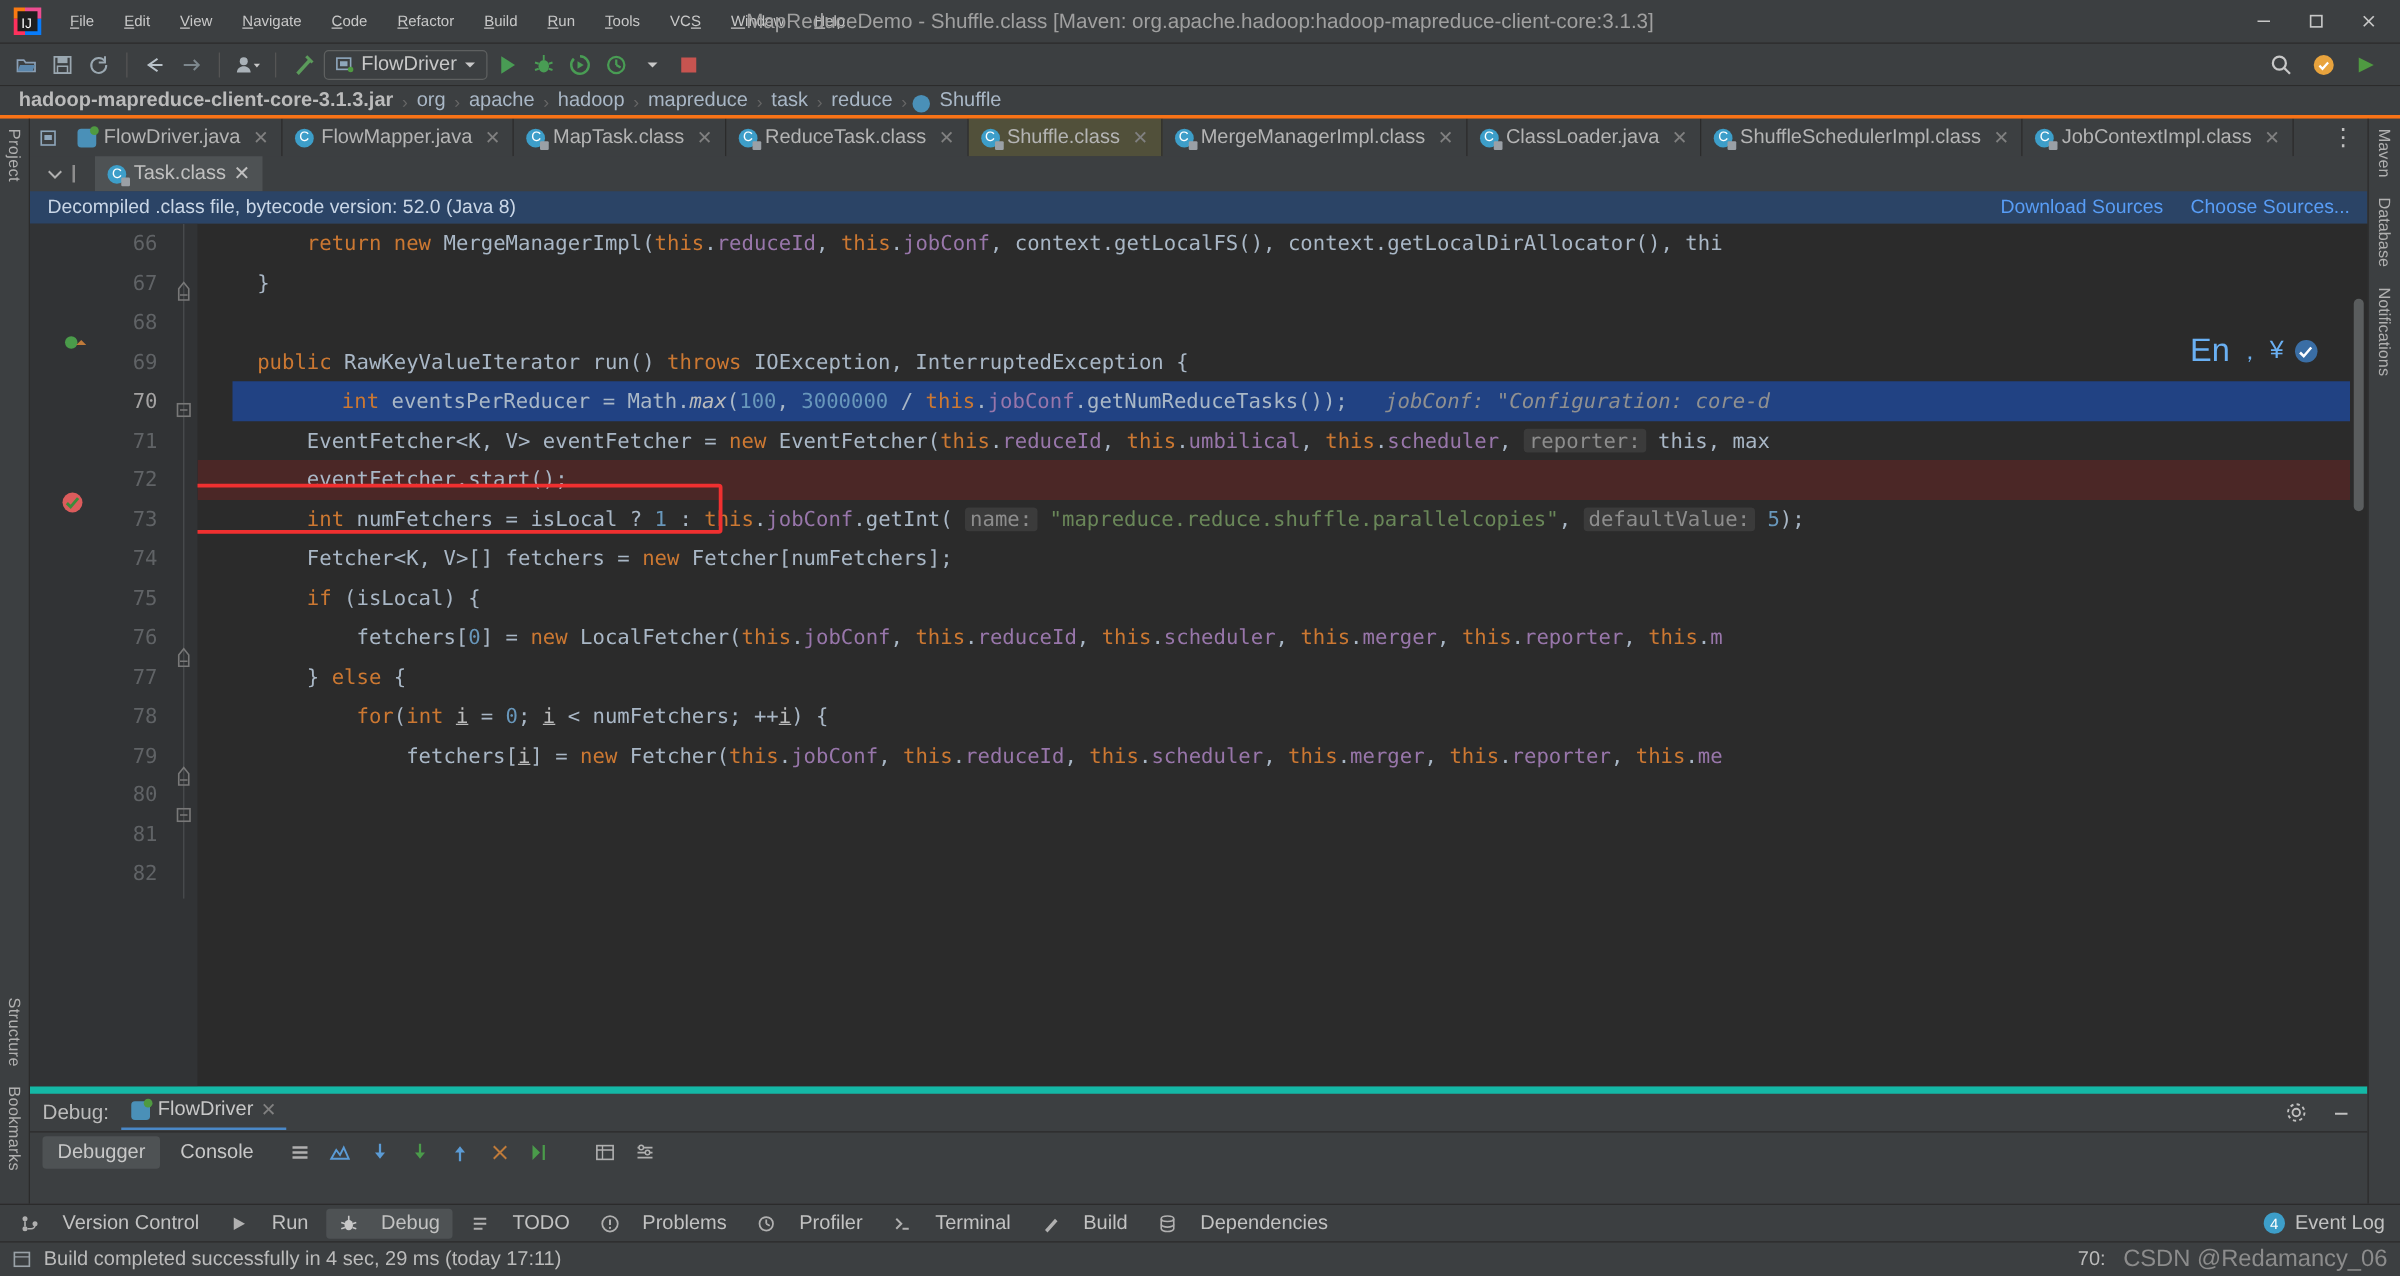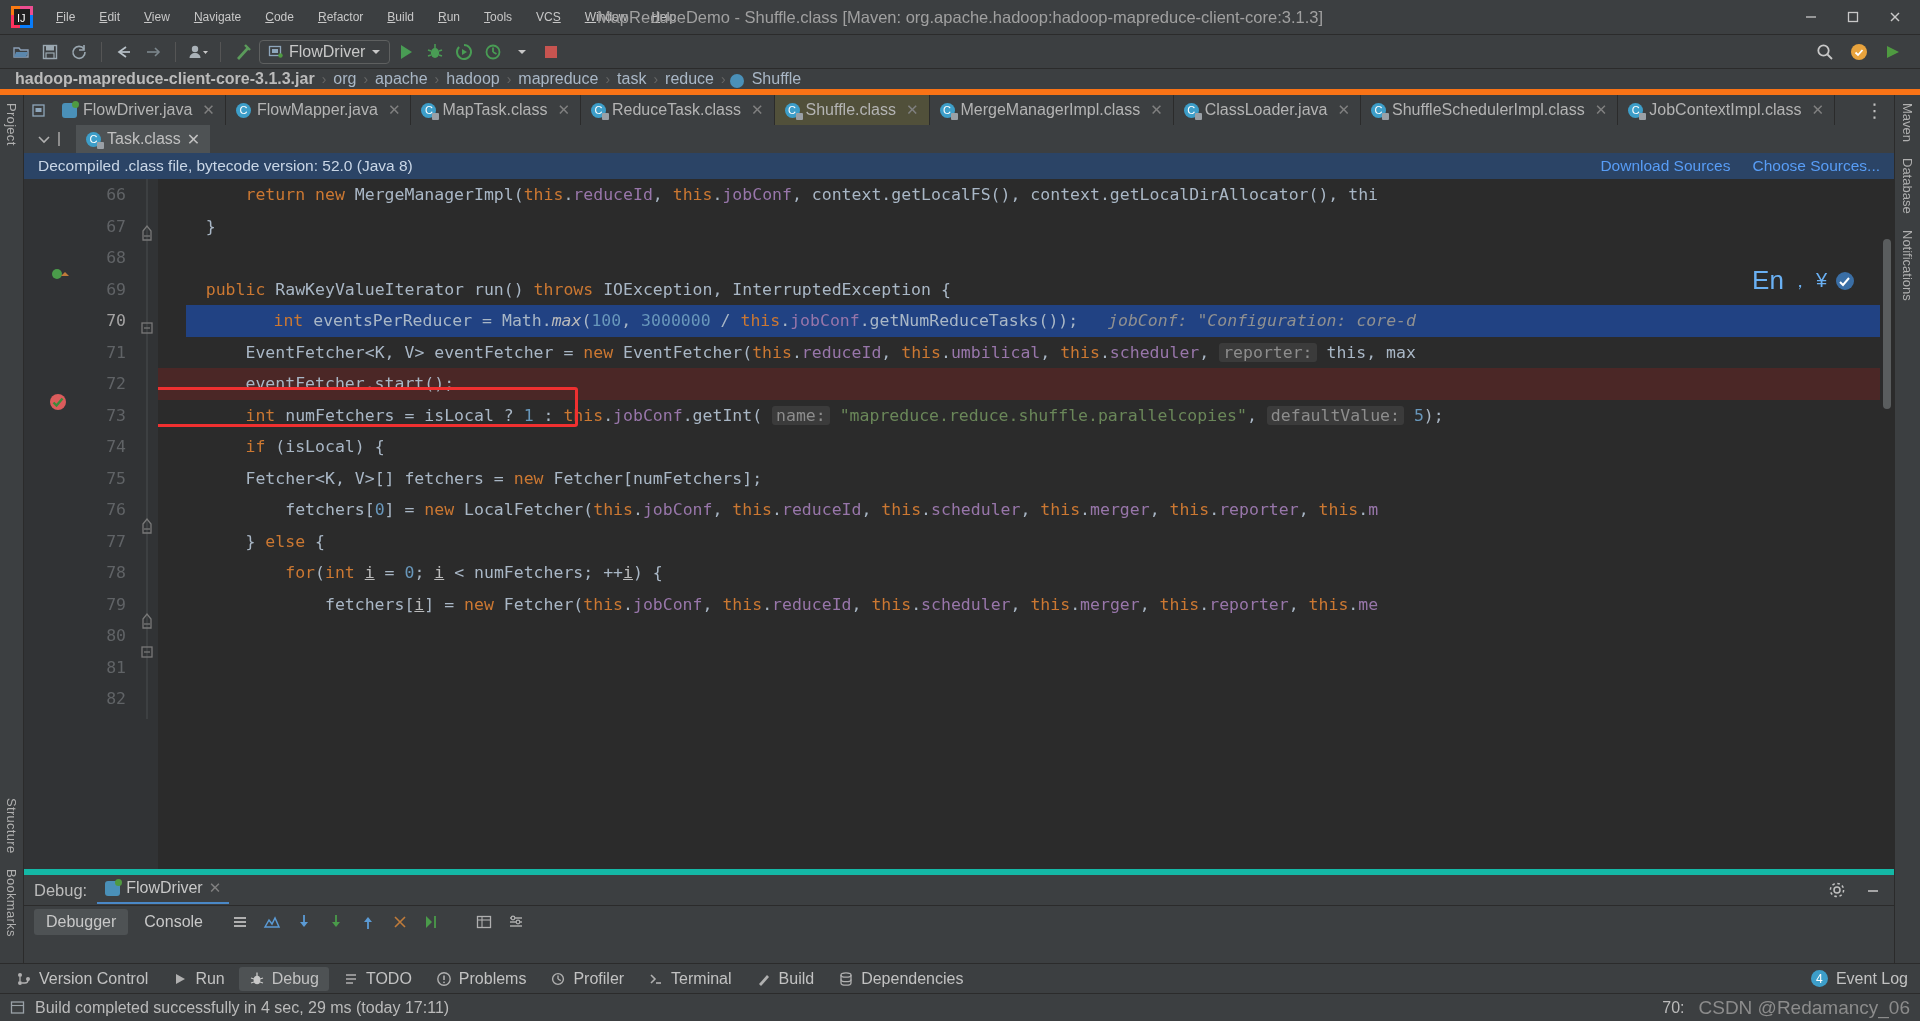--- a/index.html
+++ b/index.html
@@ -32,21 +32,21 @@
   .tb-sep { width:1px; height:20px; background:#555; margin:0 6px; }
   .runcfg { display:flex; align-items:center; gap:6px; height:24px; padding:0 8px;
             border:1px solid #5e6060; border-radius:4px; background:#3c3f41; }
   .runcfg .lbl { font-size:16px; color:#c8c8c8; }
   .tri-right { width:0;height:0;border-left:11px solid #499c54;border-top:7px solid transparent;
                border-bottom:7px solid transparent; }
   .stop-sq { width:12px;height:12px;background:#c75450; }
 
   
   .crumbbar { height:26px; background:#3c3f41; display:flex; align-items:center;
-              padding-left:12px; gap:0px; flex:0 0 26px; border-bottom:6px solid #f97316;}
+              padding-left:12px; gap:0px; flex:0 0 26px; border-bottom:3px solid #f97316;}
   .crumb { font-size:16px; color:#a9b7c6; padding:0 3px; white-space:nowrap;}
   .crumb.first { font-weight:bold; color:#bbbbbb;}
   .crumb-sep { color:#666; padding:0 4px; font-size:14px;}
   .crumb-ico { width:14px;height:14px;border-radius:50%;background:#4a90b8;display:inline-block;
                margin-right:5px; position:relative; top:2px;}
 
   
   .main { flex:1 1 auto; display:flex; min-height:0; }
 
   
@@ -143,21 +143,21 @@
   .dbg-sub { height:32px; display:flex; align-items:center; gap:4px; padding:0 10px;
              border-top:1px solid #2b2b2b;}
   .sub-tab { font-size:16px; color:#c8c8c8; padding:4px 12px; border-radius:3px;}
   .sub-tab.active { background:#4e5254; }
   .dbg-icons { display:flex; align-items:center; gap:10px; margin-left:10px;}
   .di { width:22px;height:22px; display:flex;align-items:center;justify-content:center;}
 
   
   .bottombar { height:30px; background:#3c3f41; border-top:1px solid #2b2b2b; display:flex;
                align-items:center; gap:4px; padding:0 6px; flex:0 0 30px;}
-  .bb-item { display:flex; align-items:center; gap:7px; font-size:16px; color:#c2c2c2;
+  .bb-item { display:flex; align-items:center; gap:18px; font-size:16px; color:#c2c2c2;
              padding:3px 10px; border-radius:3px; white-space:nowrap;}
   .bb-item.active { background:#4e5254; }
   .bb-right { margin-left:auto; display:flex; align-items:center; gap:8px; padding-right:6px;}
   .badge-n { width:17px;height:17px;border-radius:50%;background:#3d9ec9;color:#fff;
              font-size:12px; display:flex;align-items:center;justify-content:center;}
 
   
   .statusbar { height:28px; background:#3c3f41; border-top:1px solid #2b2b2b; display:flex;
                align-items:center; gap:10px; padding:0 10px; flex:0 0 28px; font-size:16px;
                color:#bbbbbb;}
@@ -504,22 +504,22 @@
 
         <div class="code">
           <div class="line"><span class="pln">        </span><span class="kw">return</span><span class="pln"> </span><span class="kw">new</span><span class="pln"> MergeManagerImpl(</span><span class="kw">this</span><span class="pln">.</span><span class="fld">reduceId</span><span class="pln">, </span><span class="kw">this</span><span class="pln">.</span><span class="fld">jobConf</span><span class="pln">, context.getLocalFS(), context.getLocalDirAllocator(), thi</span></div>
           <div class="line"><span class="pln">    }</span></div>
           <div class="line"><span class="pln"> </span></div>
           <div class="line"><span class="pln">    </span><span class="kw">public</span><span class="pln"> RawKeyValueIterator </span><span class="pln">run</span><span class="pln">() </span><span class="kw">throws</span><span class="pln"> IOException, InterruptedException {</span></div>
           <div class="line sel"><span class="pln">        </span><span class="kw">int</span><span class="pln"> eventsPerReducer = Math.</span><span class="ital">max</span><span class="pln">(</span><span class="num">100</span><span class="pln">, </span><span class="num">3000000</span><span class="pln"> / </span><span class="kw">this</span><span class="pln">.</span><span class="fld">jobConf</span><span class="pln">.getNumReduceTasks());</span><span class="hint">   jobConf: "Configuration: core-d</span></div>
           <div class="line"><span class="pln">        EventFetcher&lt;</span><span class="typ">K</span><span class="pln">, </span><span class="typ">V</span><span class="pln">&gt; eventFetcher = </span><span class="kw">new</span><span class="pln"> EventFetcher(</span><span class="kw">this</span><span class="pln">.</span><span class="fld">reduceId</span><span class="pln">, </span><span class="kw">this</span><span class="pln">.</span><span class="fld">umbilical</span><span class="pln">, </span><span class="kw">this</span><span class="pln">.</span><span class="fld">scheduler</span><span class="pln">, </span><span class="hintbox">reporter:</span><span class="pln"> this, max</span></div>
           <div class="line bp"><span class="pln">        eventFetcher.start();</span></div>
           <div class="line"><span class="pln">        </span><span class="kw">int</span><span class="pln"> numFetchers = isLocal ? </span><span class="num">1</span><span class="pln"> : </span><span class="kw">this</span><span class="pln">.</span><span class="fld">jobConf</span><span class="pln">.getInt( </span><span class="hintbox">name:</span><span class="pln"> </span><span class="str">"mapreduce.reduce.shuffle.parallelcopies"</span><span class="pln">, </span><span class="hintbox">defaultValue:</span><span class="pln"> </span><span class="num">5</span><span class="pln">);</span></div>
+          <div class="line"><span class="pln">        Fetcher&lt;</span><span class="typ">K</span><span class="pln">, </span><span class="typ">V</span><span class="pln">&gt;[] fetchers = </span><span class="kw">new</span><span class="pln"> Fetcher[numFetchers];</span></div>
           <div class="line"><span class="pln">        </span><span class="kw">if</span><span class="pln"> (isLocal) {</span></div>
-          <div class="line"><span class="pln">        Fetcher&lt;</span><span class="typ">K</span><span class="pln">, </span><span class="typ">V</span><span class="pln">&gt;[] fetchers = </span><span class="kw">new</span><span class="pln"> Fetcher[numFetchers];</span></div>
           <div class="line"><span class="pln">            fetchers[</span><span class="num">0</span><span class="pln">] = </span><span class="kw">new</span><span class="pln"> LocalFetcher(</span><span class="kw">this</span><span class="pln">.</span><span class="fld">jobConf</span><span class="pln">, </span><span class="kw">this</span><span class="pln">.</span><span class="fld">reduceId</span><span class="pln">, </span><span class="kw">this</span><span class="pln">.</span><span class="fld">scheduler</span><span class="pln">, </span><span class="kw">this</span><span class="pln">.</span><span class="fld">merger</span><span class="pln">, </span><span class="kw">this</span><span class="pln">.</span><span class="fld">reporter</span><span class="pln">, </span><span class="kw">this</span><span class="pln">.</span><span class="fld">m</span></div>
           <div class="line"><span class="pln">        } </span><span class="kw">else</span><span class="pln"> {</span></div>
           <div class="line"><span class="pln">            </span><span class="kw">for</span><span class="pln">(</span><span class="kw">int</span><span class="pln"> </span><span class="und">i</span><span class="pln"> = </span><span class="num">0</span><span class="pln">; </span><span class="und">i</span><span class="pln"> &lt; numFetchers; ++</span><span class="und">i</span><span class="pln">) {</span></div>
           <div class="line"><span class="pln">                fetchers[</span><span class="und">i</span><span class="pln">] = </span><span class="kw">new</span><span class="pln"> Fetcher(</span><span class="kw">this</span><span class="pln">.</span><span class="fld">jobConf</span><span class="pln">, </span><span class="kw">this</span><span class="pln">.</span><span class="fld">reduceId</span><span class="pln">, </span><span class="kw">this</span><span class="pln">.</span><span class="fld">scheduler</span><span class="pln">, </span><span class="kw">this</span><span class="pln">.</span><span class="fld">merger</span><span class="pln">, </span><span class="kw">this</span><span class="pln">.</span><span class="fld">reporter</span><span class="pln">, </span><span class="kw">this</span><span class="pln">.</span><span class="fld">me</span></div>
 
           <div class="ime" style="right:24px; top:86px;">
             <span>En</span>
             <span style="font-size:18px;color:#6ab0f3;">，</span>
             <span style="font-size:20px;color:#6ab0f3;">¥</span>
             <svg width="22" height="22" viewBox="0 0 22 22">

